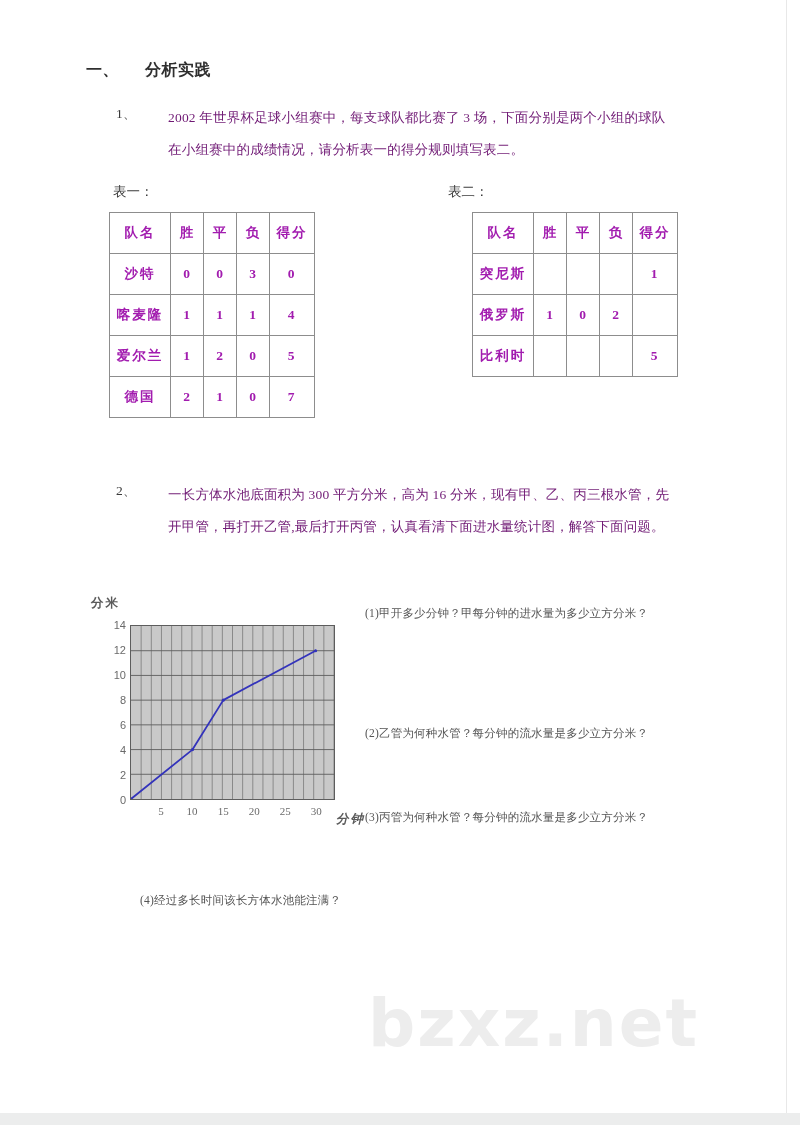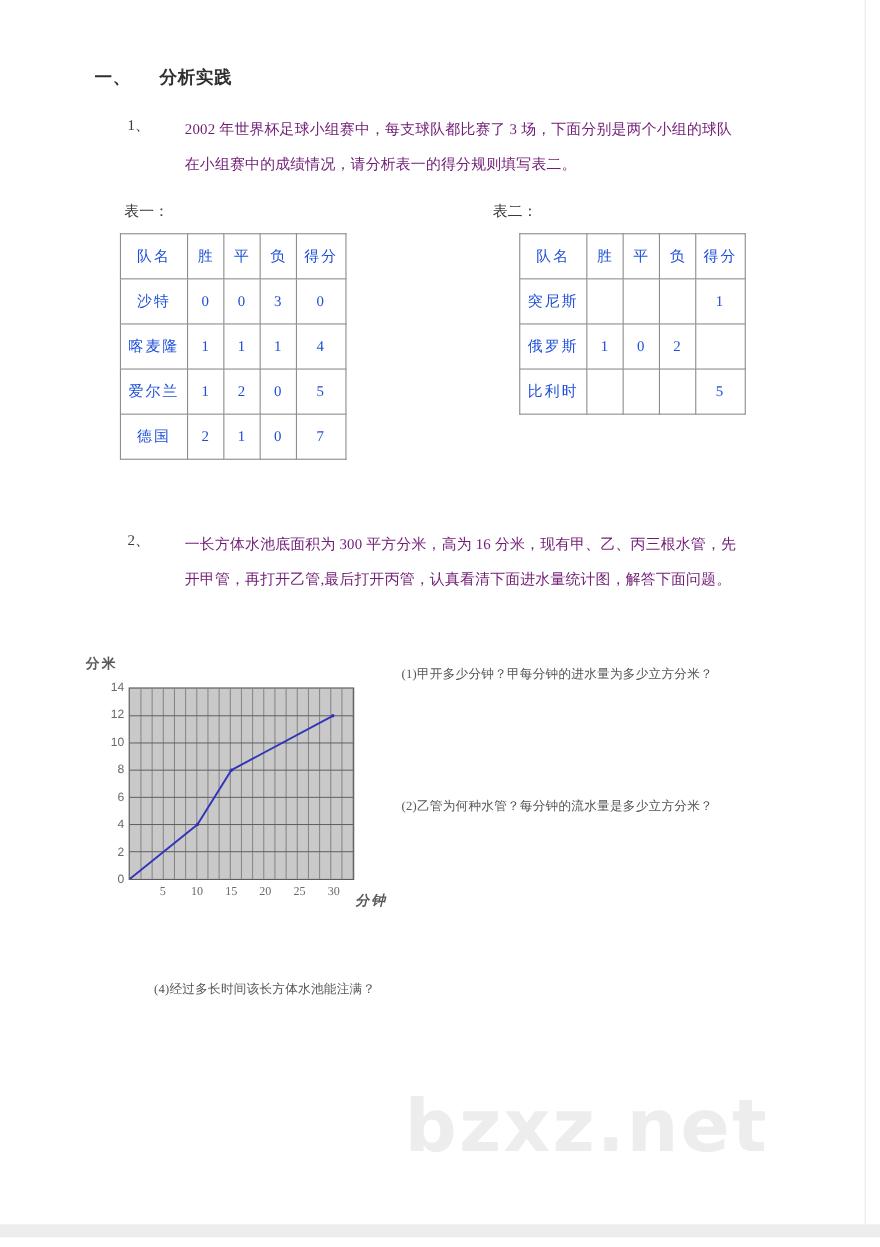--- a/index.html
+++ b/index.html
@@ -79,43 +79,44 @@
     color: #3a3a3a;
   }
   .tbl-label-1 { left: 113px; top: 183px; }
   .tbl-label-2 { left: 448px; top: 183px; }
 
   
   .grid-table {
     position: absolute;
     border-collapse: collapse;
     font-size: 13.5px;
-    color: #1d4ed8;
+    color: #a21caf;
     background: #ffffff;
+    font-weight: bold;
   }
   .grid-table td {
     border: 1px solid #8d8d8d;
     text-align: center;
     vertical-align: middle;
     height: 40px;
     padding: 0;
     font-size: 13.5px;
     letter-spacing: 1px;
   }
   .grid-table td.name-col { width: 60px; letter-spacing: 2px; }
   .grid-table td.num-col  { width: 32px; }
   .grid-table td.score-col{ width: 44px; letter-spacing: 2px; }
 
   #table-one { left: 109px; top: 212px; }
   #table-two { left: 472px; top: 212px; }
 
   
   .chart-wrap {
     position: absolute;
-    left: 70px;
+    left: 83px;
     top: 595px;
     width: 300px;
     height: 250px;
   }
   .axis-title {
     position: absolute;
     font-size: 12.5px;
     font-weight: bold;
     color: #5a5a5a;
     white-space: nowrap;
@@ -335,19 +336,20 @@
         <div class="x-tick" style="left: 62.12px;">10</div>
         <div class="x-tick" style="left: 93.18px;">15</div>
         <div class="x-tick" style="left: 124.24px;">20</div>
         <div class="x-tick" style="left: 155.3px;">25</div>
         <div class="x-tick" style="left: 186.36px;">30</div>
       </div>
   </div>
 
   <div class="chart-q chart-q1">(1)甲开多少分钟？甲每分钟的进水量为多少立方分米？</div>
   <div class="chart-q chart-q2">(2)乙管为何种水管？每分钟的流水量是多少立方分米？</div>
+  <div class="chart-q chart-q3">(3)丙管为何种水管？每分钟的流水量是多少立方分米？</div>
   <div class="chart-q chart-q4">(4)经过多长时间该长方体水池能注满？</div>
 
   <div class="watermark">bzxz.net</div>
 </div>
 
 <div class="page-bottom-band"></div>
 <div class="page-bottom-rest"></div>
 
 </body></html>

